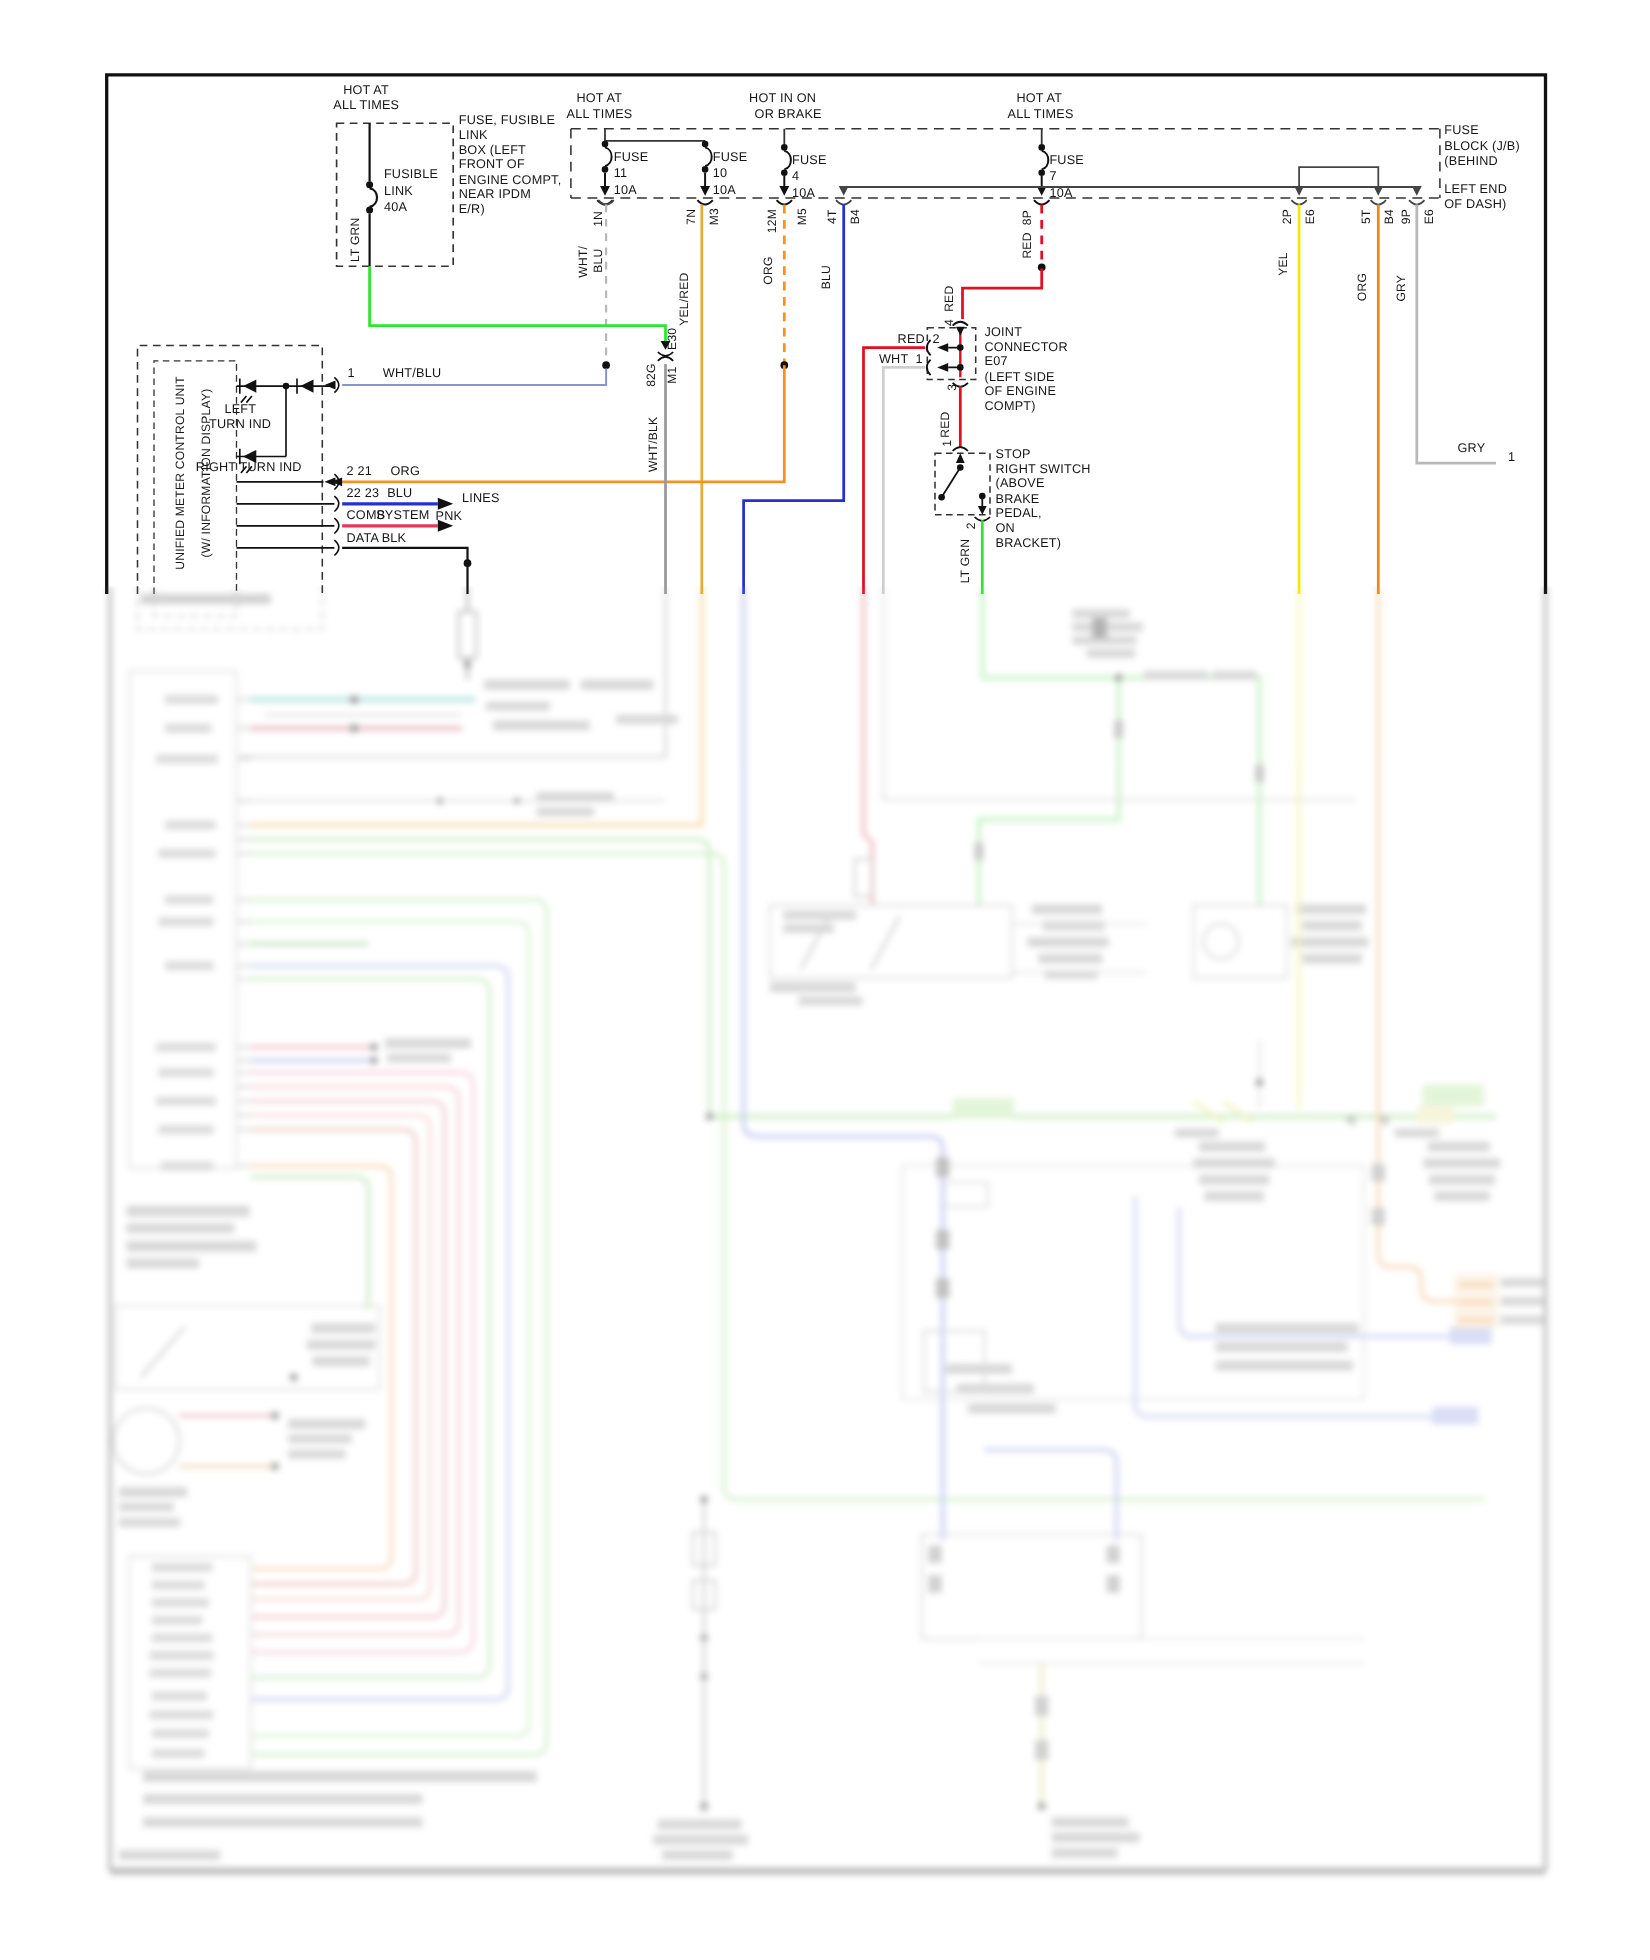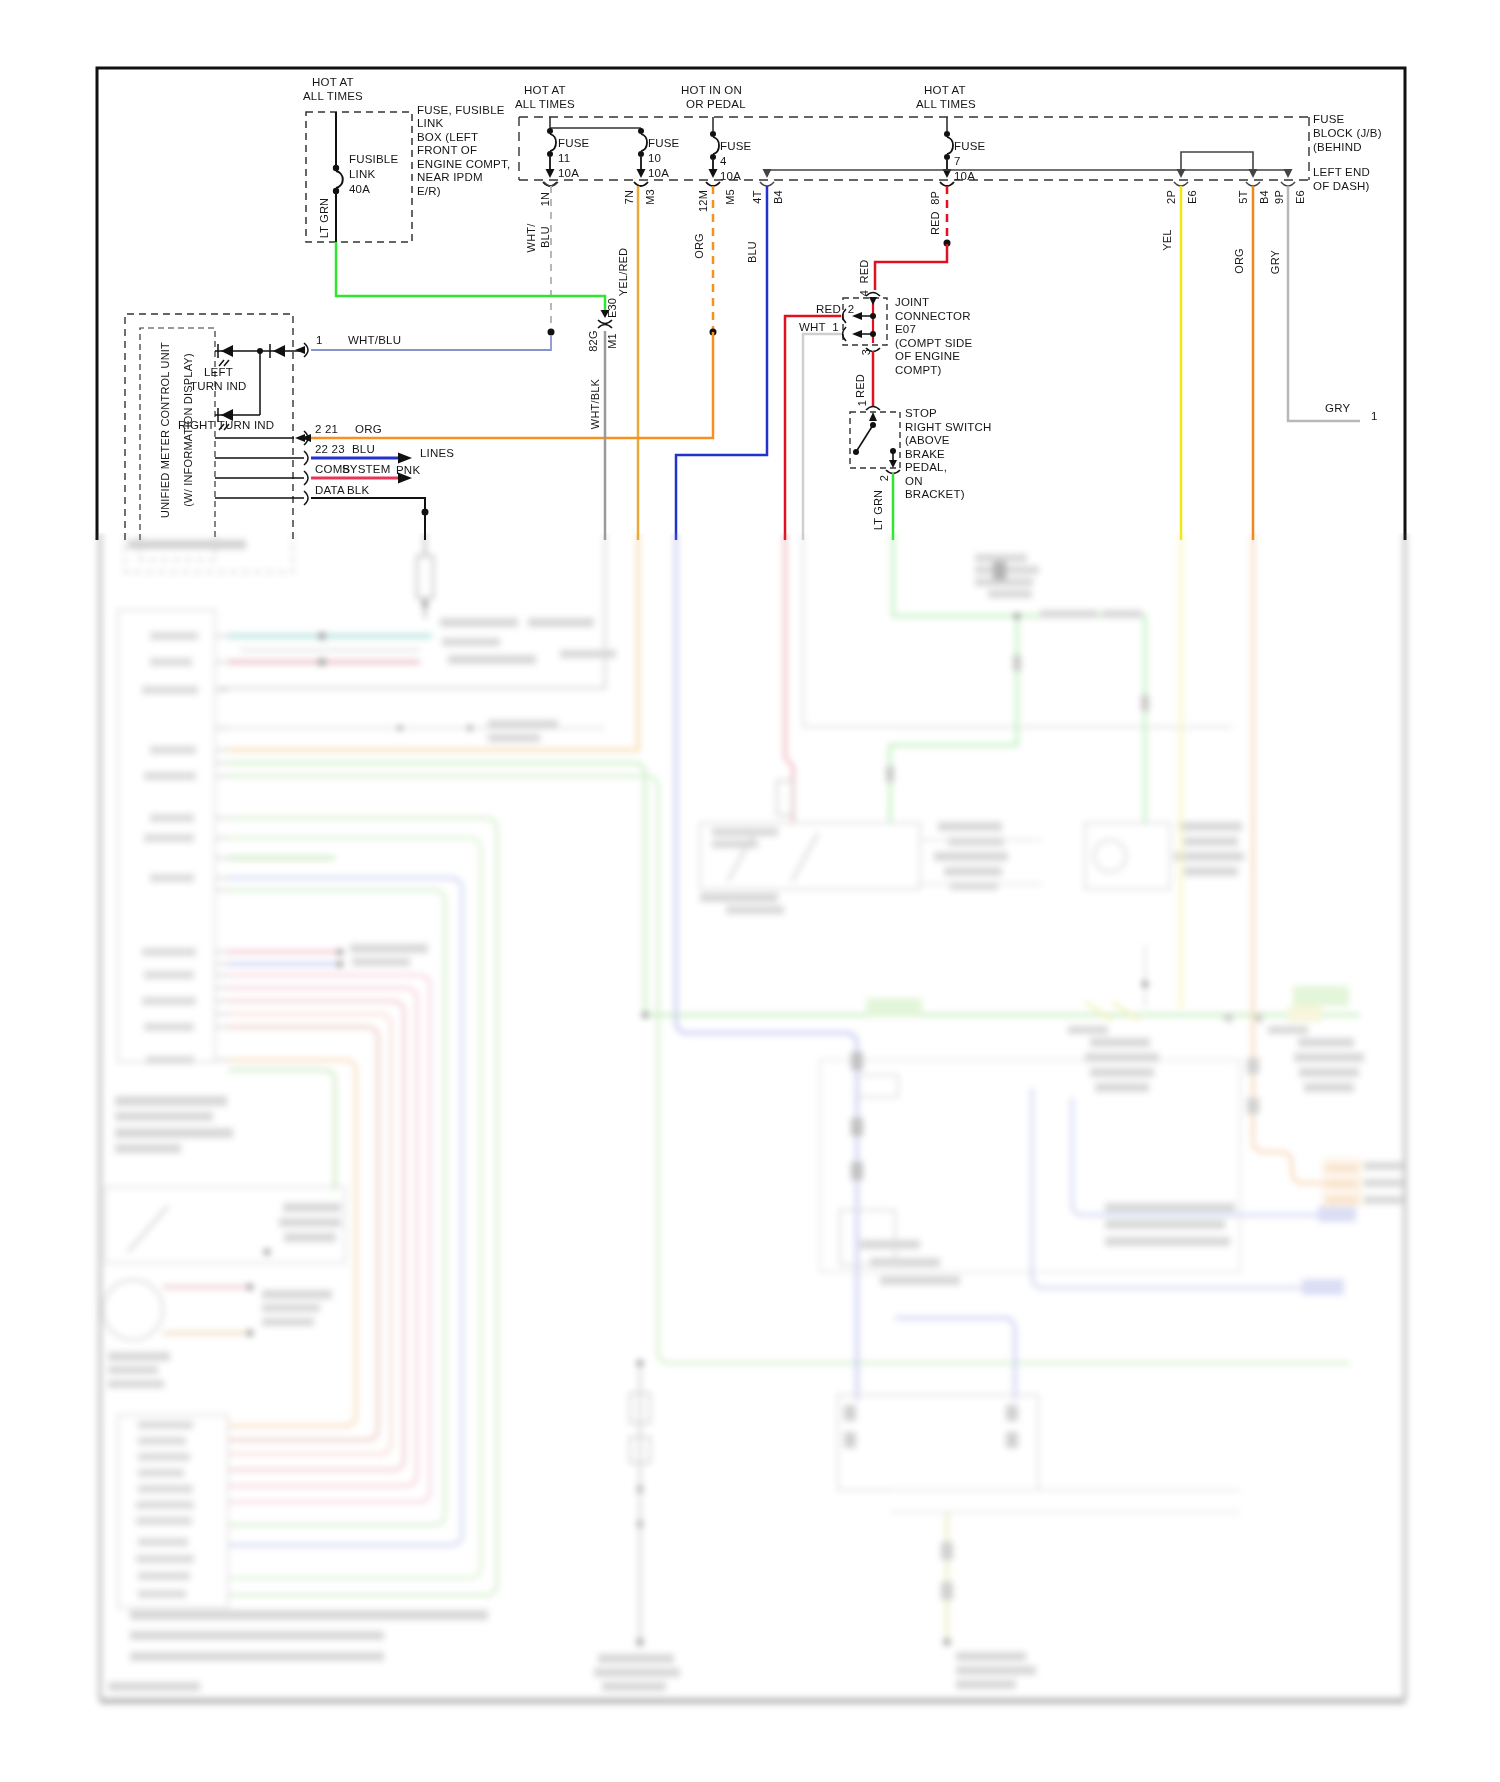--- a/index.html
+++ b/index.html
@@ -163,21 +163,21 @@
       <path d="M886,470 Q893,477 900,470"></path>
     </g>
     <path d="M893,473 V540" fill="none" stroke-width="2.5" stroke="#2ee62e"></path>
   </svg>
 
   <div class="t" style="left:312px;top:76px">HOT AT</div>
   <div class="t" style="left:303px;top:90px">ALL TIMES</div>
   <div class="t" style="left:524px;top:84px">HOT AT</div>
   <div class="t" style="left:515px;top:98px">ALL TIMES</div>
   <div class="t" style="left:681px;top:84px">HOT IN ON</div>
-  <div class="t" style="left:686px;top:98px">OR PEDAL</div>
+  <div class="t" style="left:686px;top:98px">OR BRAKE</div>
   <div class="t" style="left:924px;top:84px">HOT AT</div>
   <div class="t" style="left:916px;top:98px">ALL TIMES</div>
 
   <div class="t" style="left:417px;top:104px">FUSE, FUSIBLE</div>
   <div class="t" style="left:417px;top:117px">LINK</div>
   <div class="t" style="left:417px;top:131px">BOX (LEFT</div>
   <div class="t" style="left:417px;top:144px">FRONT OF</div>
   <div class="t" style="left:417px;top:158px">ENGINE COMPT,</div>
   <div class="t" style="left:417px;top:171px">NEAR IPDM</div>
   <div class="t" style="left:417px;top:185px">E/R)</div>
@@ -259,21 +259,21 @@
   <div class="t" style="left:342px;top:463px">SYSTEM</div>
   <div class="t" style="left:396px;top:464px">PNK</div>
   <div class="t" style="left:315px;top:484px">DATA</div>
   <div class="t" style="left:347px;top:484px">BLK</div>
 
   <div class="t" style="left:816px;top:303px">RED  2</div>
   <div class="t" style="left:799px;top:321px">WHT  1</div>
   <div class="t" style="left:895px;top:296px">JOINT</div>
   <div class="t" style="left:895px;top:309.5px">CONNECTOR</div>
   <div class="t" style="left:895px;top:323px">E07</div>
-  <div class="t" style="left:895px;top:336.5px">(COMPT SIDE</div>
+  <div class="t" style="left:895px;top:336.5px">(LEFT SIDE</div>
   <div class="t" style="left:895px;top:350px">OF ENGINE</div>
   <div class="t" style="left:895px;top:363.5px">COMPT)</div>
 
   <div class="t" style="left:905px;top:407px">STOP</div>
   <div class="t" style="left:905px;top:420.5px">RIGHT SWITCH</div>
   <div class="t" style="left:905px;top:434px">(ABOVE</div>
   <div class="t" style="left:905px;top:447.5px">BRAKE</div>
   <div class="t" style="left:905px;top:461px">PEDAL,</div>
   <div class="t" style="left:905px;top:474.5px">ON</div>
   <div class="t" style="left:905px;top:488px">BRACKET)</div>

